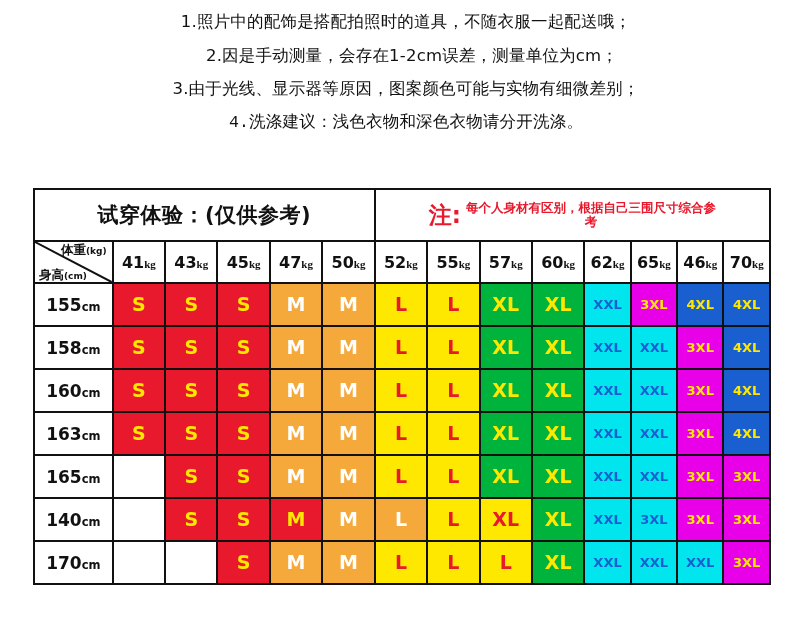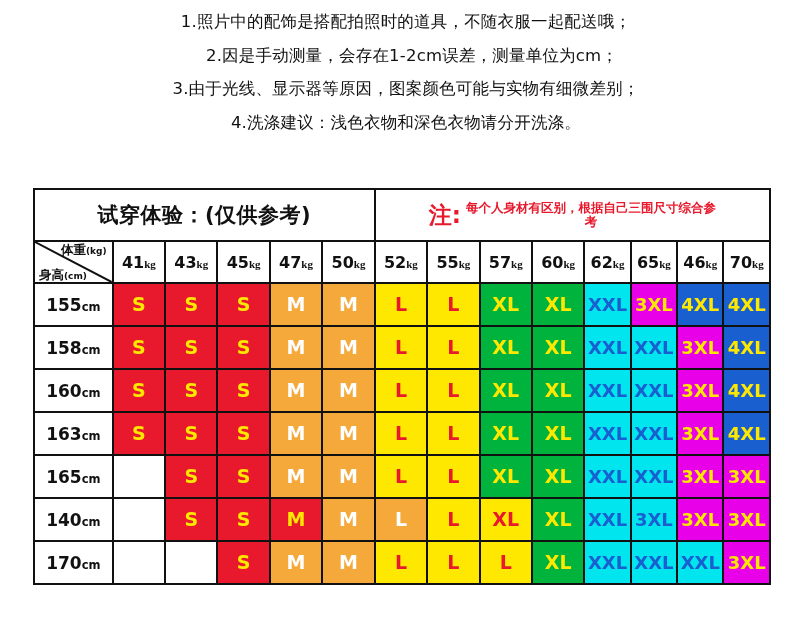--- a/index.html
+++ b/index.html
@@ -29,21 +29,21 @@
     color: #111111;
     font-size: 16.5px;
     line-height: 1;
     margin-bottom: 17px;
     letter-spacing: 0.2px;
     font-weight: 500;
   }
   .note-line:nth-child(1) { padding-left: 8px; }
   .note-line:nth-child(2) { padding-left: 20px; }
   .note-line:nth-child(3) { padding-left: 8px; }
-  .note-line:nth-child(4) { padding-left: 8px; }
+  .note-line:nth-child(4) { padding-left: 8px; font-family: Liberation Mono, monospace; }
 
   
   .table-wrap {
     position: absolute;
     left: 33px;
     top: 188px;
     width: 738px;
   }
   table.size-table {
     border-collapse: collapse;
@@ -141,21 +141,21 @@
   }
   .ht-cell .unit { font-size: 11.5px; }
 
   
   .sz {
     height: 41px;
     font-size: 19px;
     font-weight: bold;
     line-height: 1;
   }
-  .sz-xxl, .sz-3xl { font-size: 18px; }
+  .sz-xxl, .sz-3xl { font-size: 13px; }
 </style>
 </head>
 <body>
 
 <div class="page">
 
   <div class="notes">
     <div class="note-line">1.照片中的配饰是搭配拍照时的道具，不随衣服一起配送哦；</div>
     <div class="note-line">2.因是手动测量，会存在1-2cm误差，测量单位为cm；</div>
     <div class="note-line">3.由于光线、显示器等原因，图案颜色可能与实物有细微差别；</div>

